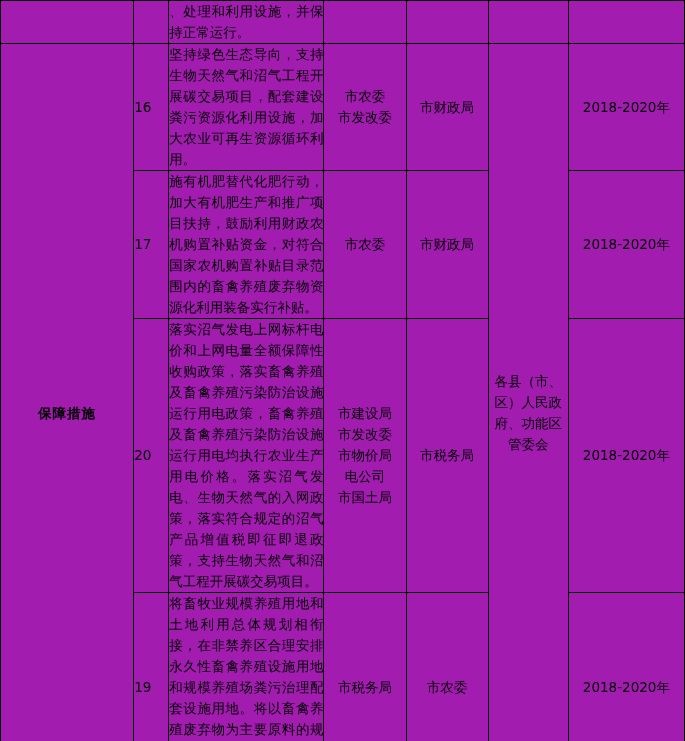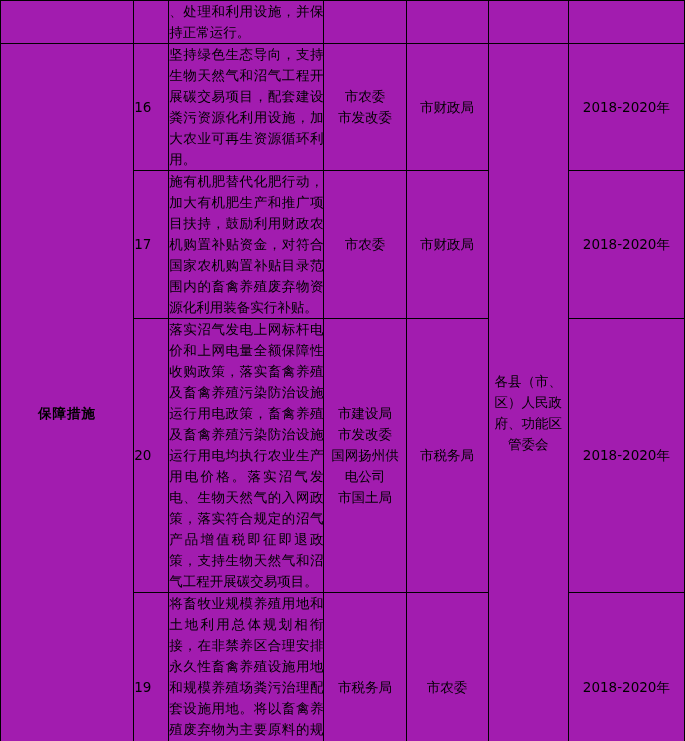--- a/index.html
+++ b/index.html
@@ -135,21 +135,21 @@
         </td>
         <td class="cell-time">2018-2020年</td>
       </tr>
 
       <tr>
         <td class="cell-num">20</td>
         <td class="cell-task">落实沼气发电上网标杆电价和上网电量全额保障性收购政策，落实畜禽养殖及畜禽养殖污染防治设施运行用电政策，畜禽养殖及畜禽养殖污染防治设施运行用电均执行农业生产用电价格。落实沼气发电、生物天然气的入网政策，落实符合规定的沼气产品增值税即征即退政策，支持生物天然气和沼气工程开展碳交易项目。</td>
         <td class="cell-org org-lines">
           <span>市建设局</span>
           <span>市发改委</span>
-          <span>国网扬州供</span>
+          <span>市物价局</span>
           <span>电公司</span>
           <span>市国土局</span>
         </td>
         <td class="cell-org org-lines">
           <span>市税务局</span>
         </td>
         <td class="cell-time">2018-2020年</td>
       </tr>
 
       <tr class="cut-bottom">

